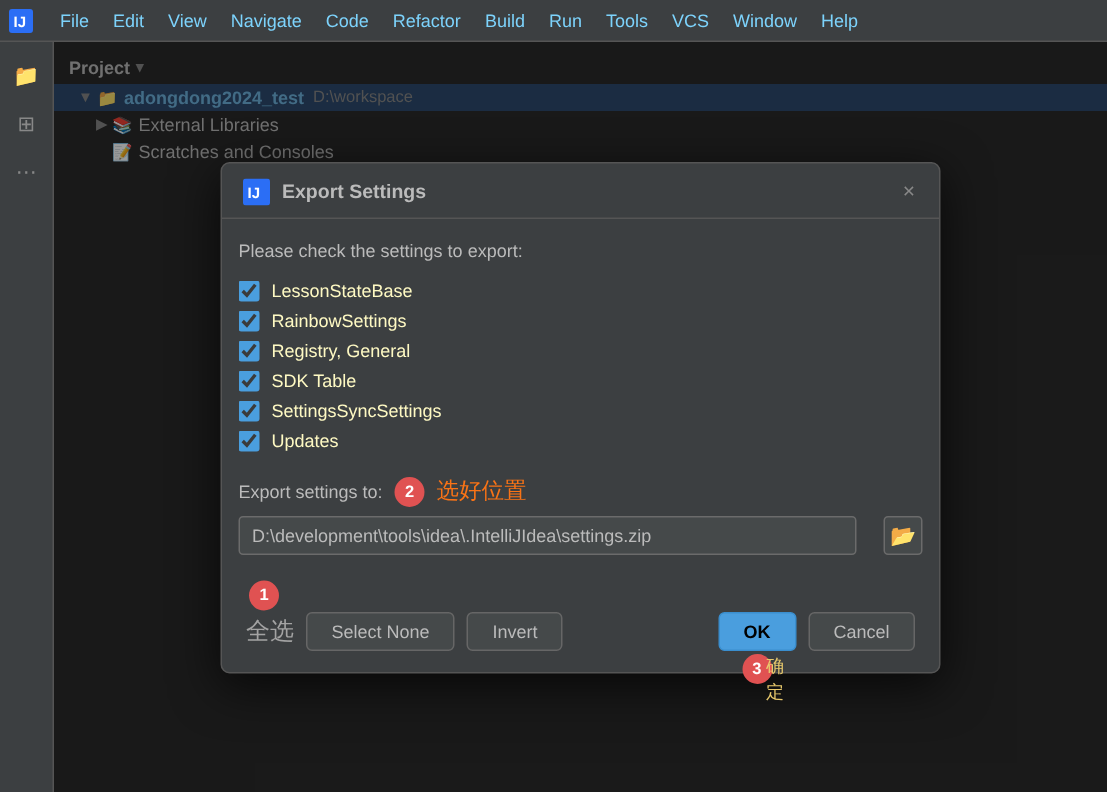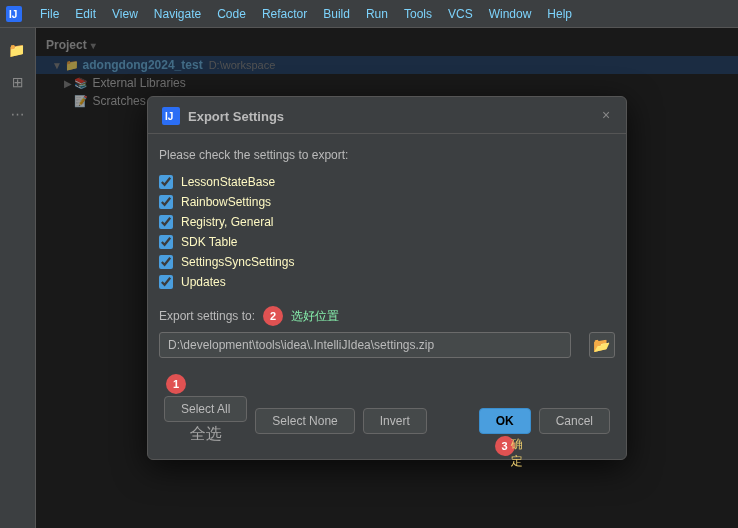--- a/index.html
+++ b/index.html
@@ -192,22 +192,22 @@
     }
     .export-path-label {
       font-size: 12px;
       color: #bbbbbb;
       margin-bottom: 6px;
       display: flex;
       align-items: center;
       gap: 8px;
     }
     .badge-label {
-      color: #86efac;
-      font-size: 12px;
+      color: #f97316;
+      font-size: 15px;
     }
     .path-input-row {
       display: flex;
       align-items: center;
       gap: 18px;
     }
     .path-input {
       flex: 1;
       background: #45494a;
       border: 1px solid #6b6b6b;
@@ -376,21 +376,20 @@
             <input type="text" class="path-input" value="D:\development\tools\idea\.IntelliJIdea\settings.zip" style="">
             <div class="path-browse-btn">📂</div>
           </div>
         </div>
       </div>
 
       <div class="dialog-footer" style="position:relative;">
 
         <div style="position:relative; display:inline-flex; flex-direction:column; align-items:center;">
           <span class="num-badge" style="position:absolute;top:-22px;left:2px;">1</span>
-          <button class="btn">Select All</button>
           <span style="color:#a3a3a3;font-size:16px;margin-top:2px;">全选</span>
         </div>
         <button class="btn">Select None</button>
         <button class="btn">Invert</button>
         <div class="footer-spacer"></div>
         <div style="position:relative; display:inline-flex; flex-direction:column; align-items:center;">
           <button class="btn btn-primary">OK</button>
           <span class="num-badge" style="position:absolute;bottom:-22px;left:50%;transform:translateX(-50%);">3</span>
           <span style="color:#e8c96c;font-size:12px;margin-top:28px;position:absolute;bottom:-36px;margin-left:32px;">确定</span>
         </div>

